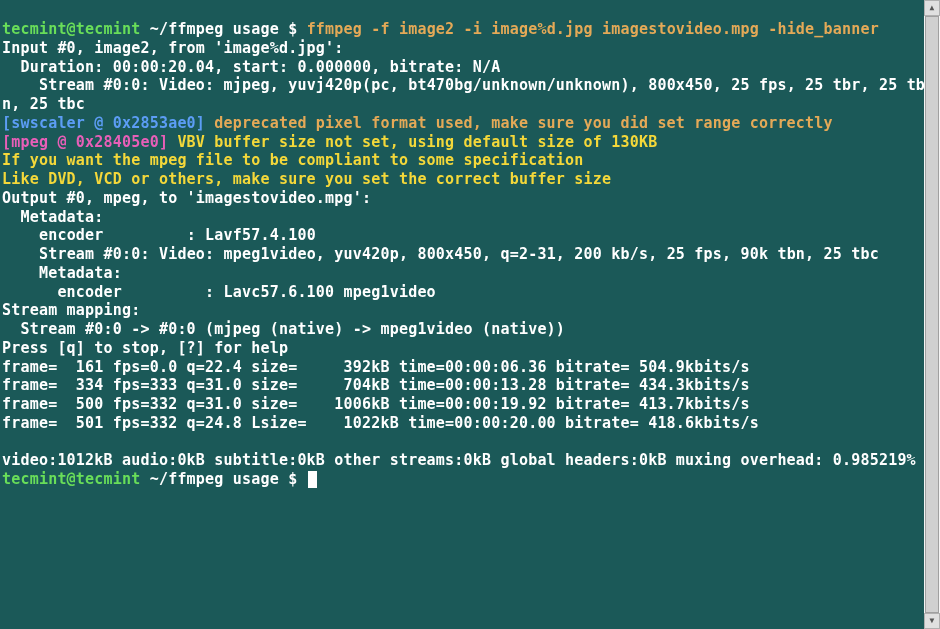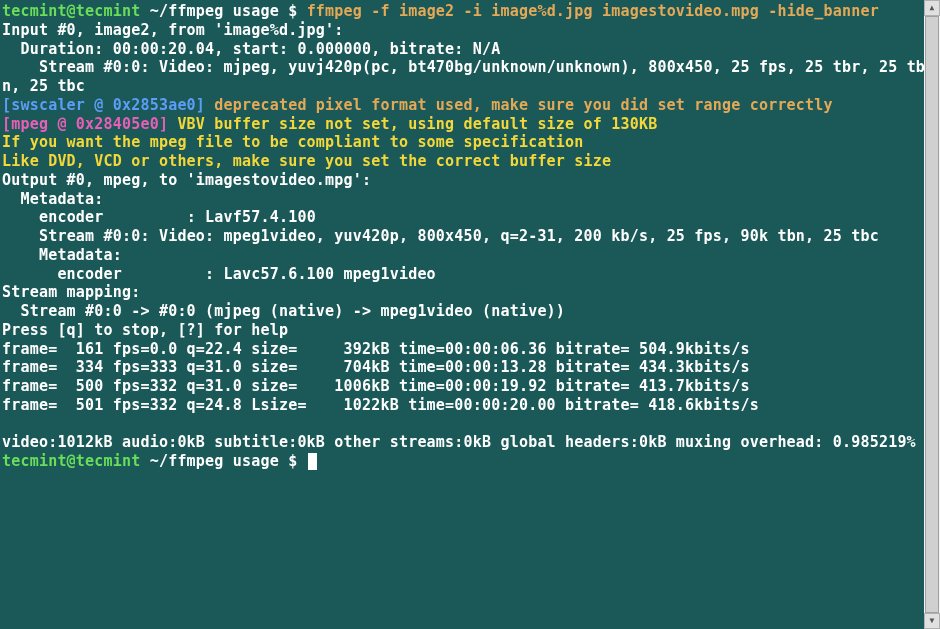--- a/index.html
+++ b/index.html
@@ -14,21 +14,21 @@
       line-height: 1.25;
       color: #ffffff;
       width: 940px;
       height: 629px;
       overflow: hidden;
       position: relative;
       font-weight: bold;
       letter-spacing: 0.2px;
     }
     .terminal {
-      padding: 2px 2px;
+      padding: 20px 2px;
       white-space: pre-wrap;
       word-break: break-all;
     }
     .green { color: #69de59; }
     .white { color: #ffffff; }
     .blue { color: #5c9df5; }
     .magenta { color: #e85fb8; }
     .orange { color: #e4a957; }
     .yellow { color: #f4d83a; }
     .cursor {

